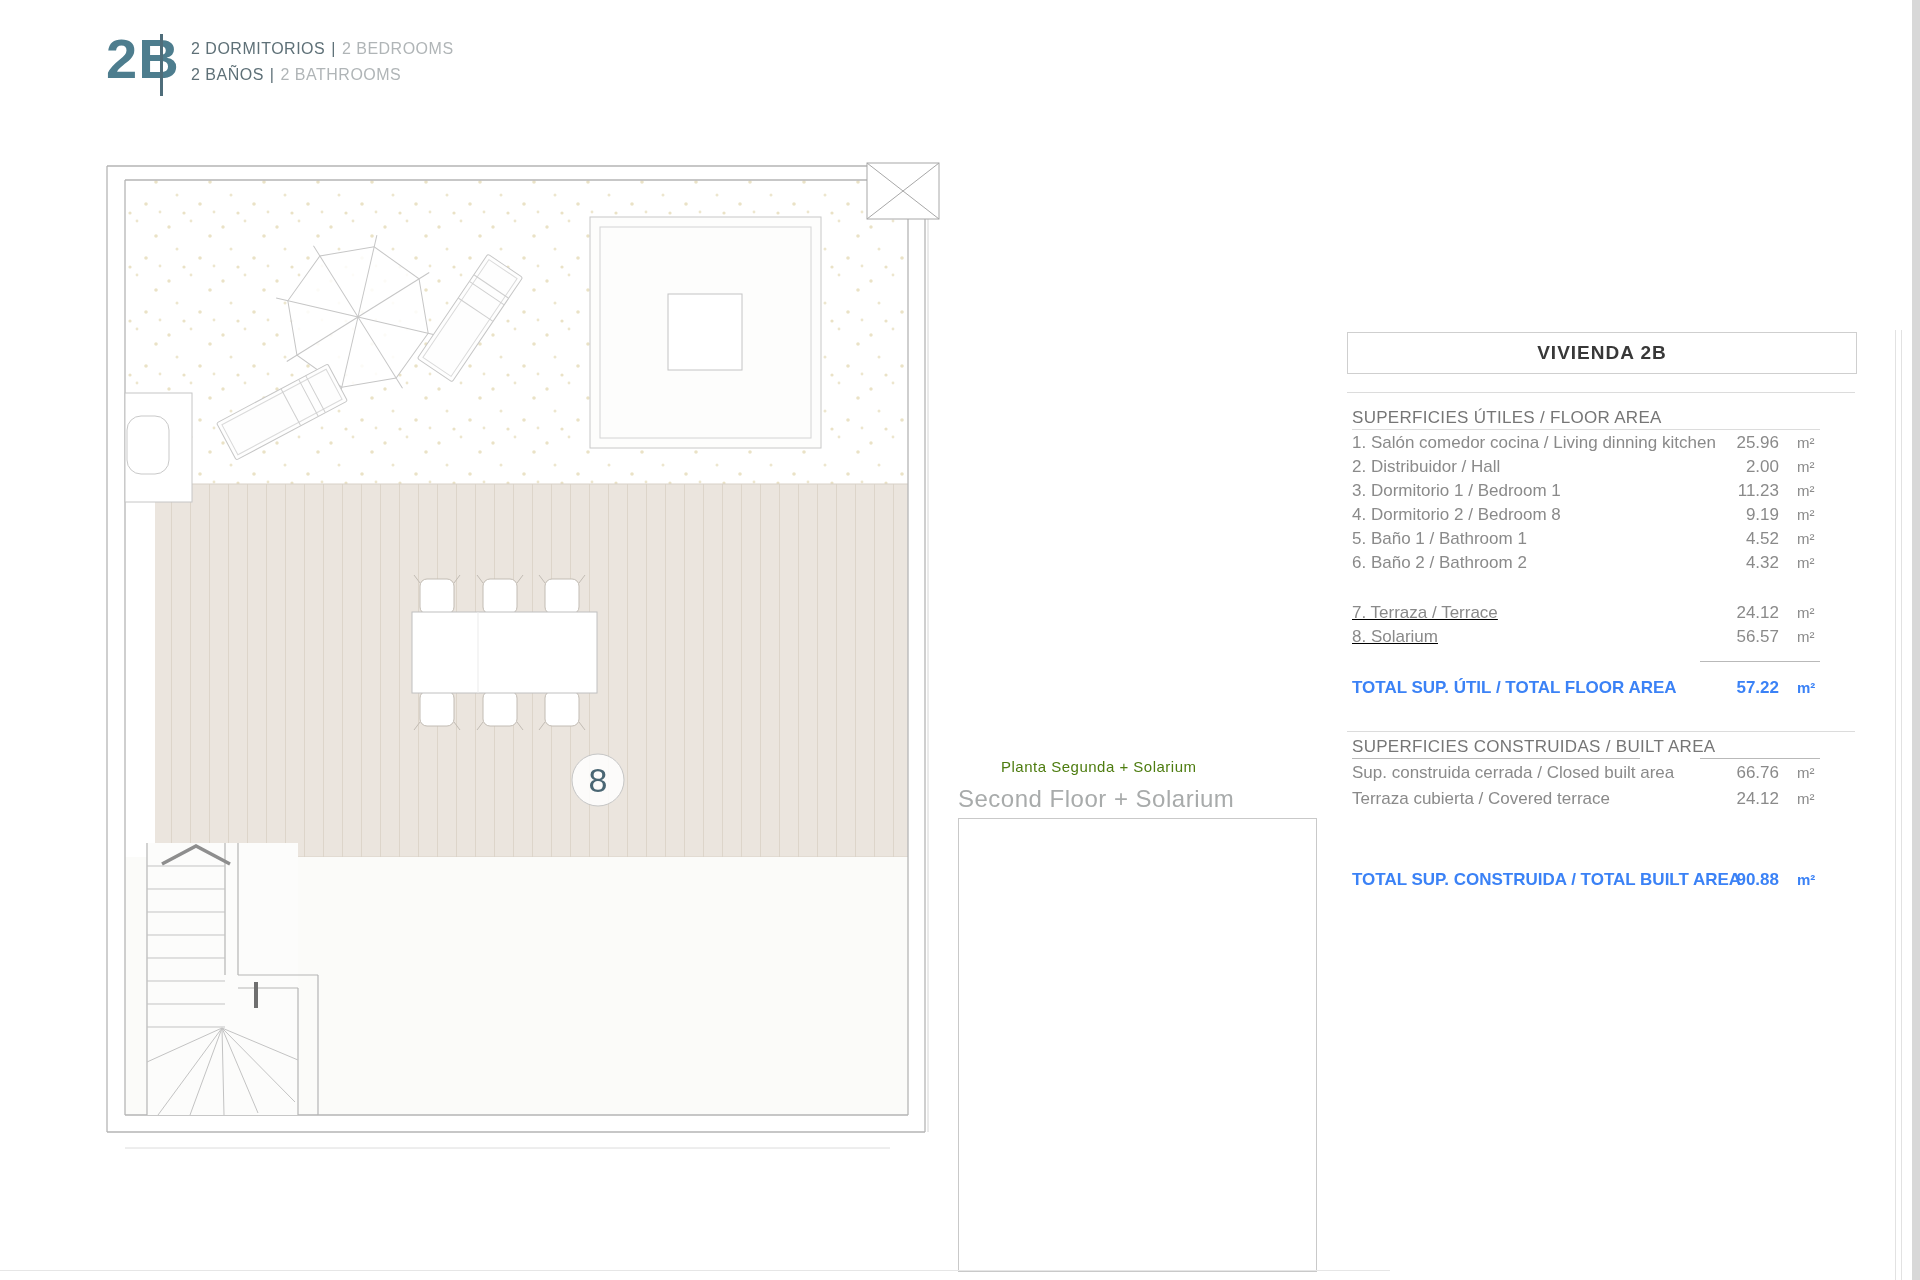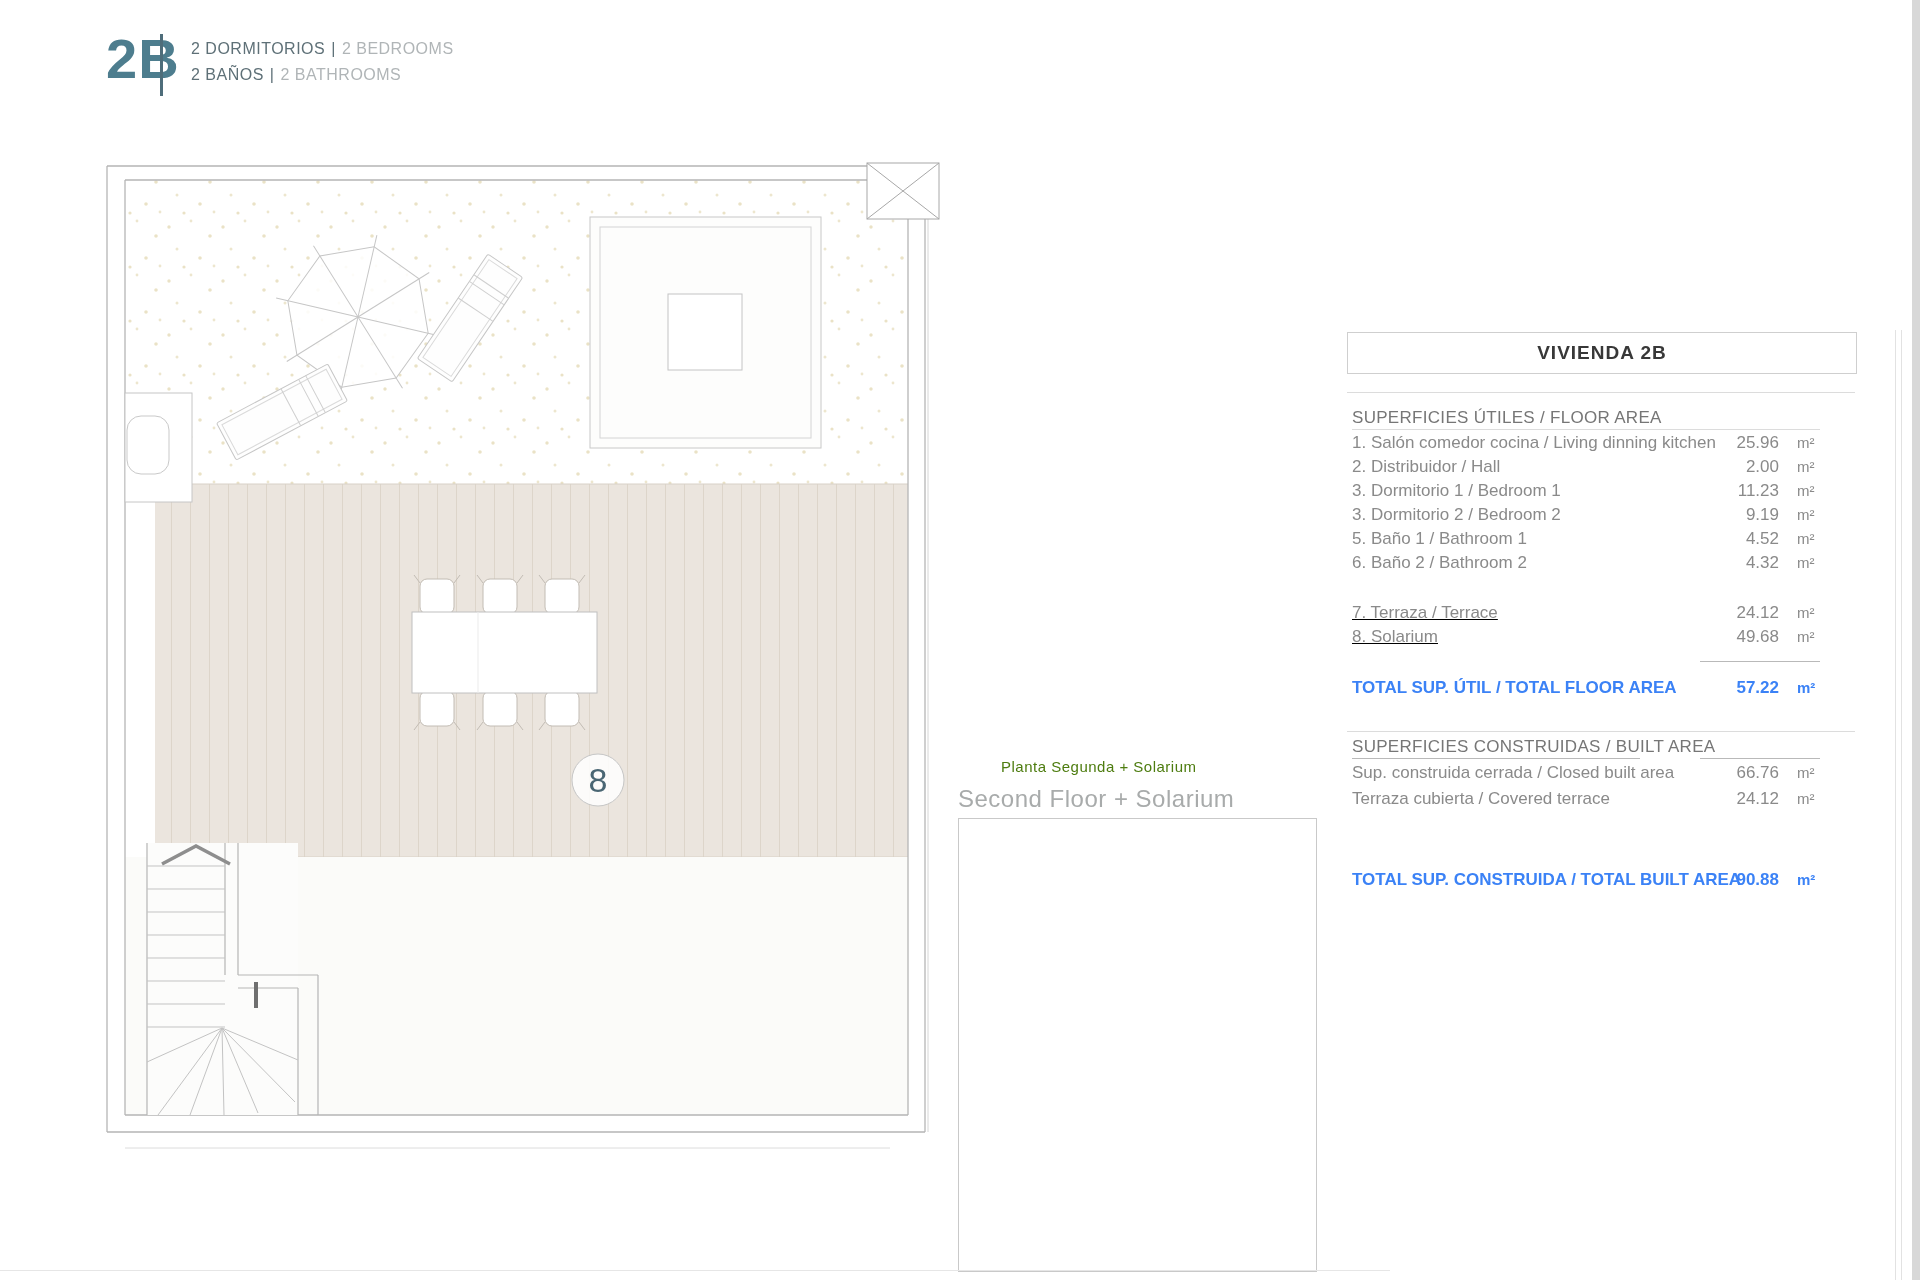--- a/index.html
+++ b/index.html
@@ -282,21 +282,21 @@
         <span class="tunit">m²</span>
       </div>
 
       <div class="trow">
         <span class="tlabel">3. Dormitorio 1 / Bedroom 1</span>
         <span class="tval">11.23</span>
         <span class="tunit">m²</span>
       </div>
 
       <div class="trow">
-        <span class="tlabel">3. Dormitorio 2 / Bedroom 2</span>
+        <span class="tlabel">4. Dormitorio 2 / Bedroom 8</span>
         <span class="tval">9.19</span>
         <span class="tunit">m²</span>
       </div>
 
       <div class="trow">
         <span class="tlabel">5. Baño 1 / Bathroom 1</span>
         <span class="tval">4.52</span>
         <span class="tunit">m²</span>
       </div>
 
@@ -310,21 +310,21 @@
   <div class="abs tlist" style="top:601px;text-decoration:underline;">
 
       <div class="trow">
         <span class="tlabel">7. Terraza / Terrace</span>
         <span class="tval">24.12</span>
         <span class="tunit">m²</span>
       </div>
 
       <div class="trow">
         <span class="tlabel">8. Solarium</span>
-        <span class="tval">49.68</span>
+        <span class="tval">56.57</span>
         <span class="tunit">m²</span>
       </div>
     </div>
 
   <div class="abs rule" style="left:1700px;top:661px;width:120px;background:#b9b9b9;"></div>
   <div class="abs tlist trow total" style="top:674px;">
     <span class="tlabel">TOTAL SUP. ÚTIL / TOTAL FLOOR AREA</span>
     <span class="tval">57.22</span>
     <span class="tunit">m²</span>
   </div>

